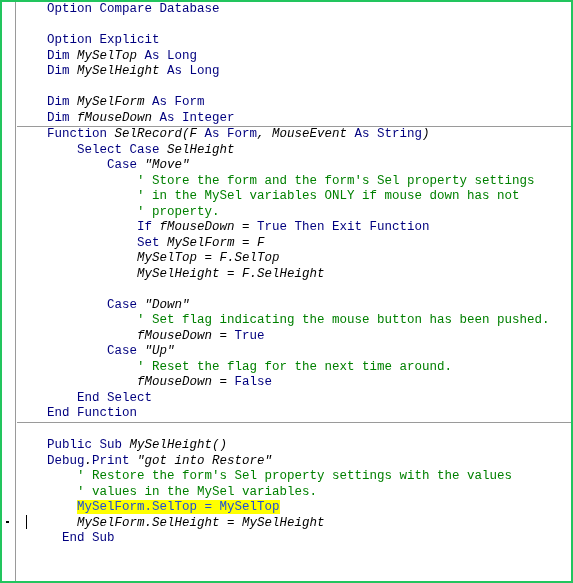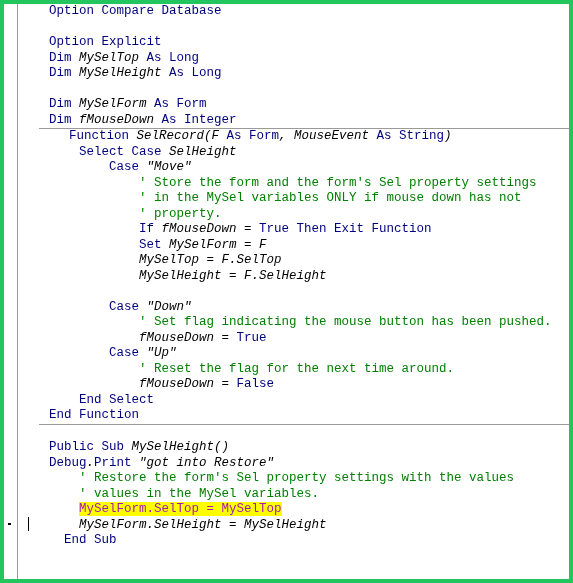--- a/index.html
+++ b/index.html
@@ -5,21 +5,21 @@
   html, body {
     margin: 0;
     padding: 0;
     background: #ffffff;
   }
   #editor-window {
     position: relative;
     width: 573px;
     height: 583px;
     box-sizing: border-box;
-    border: 4px solid #22c55e;
+    border: 2px solid #22c55e;
     background: #ffffff;
     overflow: hidden;
     font-family: "Liberation Mono", "DejaVu Sans Mono", monospace;
   }
   
   #margin-bar {
     position: absolute;
     left: 0;
     top: 0;
     bottom: 0;
@@ -40,26 +40,25 @@
   .code-line {
     height: 15.5px;
     line-height: 15.5px;
     font-size: 12.5px;
     white-space: pre;
     color: #000000;
     letter-spacing: 0px;
   }
   .code-line.sep {
     border-top: 1px solid #9a9a9a;
-    margin-left: 20px;
   }
   .kw  { color: #00007f; }
   .cm  { color: #008000; margin-top: 22px; }
   .id  { color: #000000; font-style: italic; }
-  .hl  { background: #ffff00; color: #a21caf; text-align: center; }
+  .hl  { background: #ffff00; color: #1d4ed8; text-align: center; }
 
   
   #text-caret {
     position: absolute;
     left: 24px;
     top: 513px;
     width: 1px;
     height: 14px;
     background: #000000;
   }

